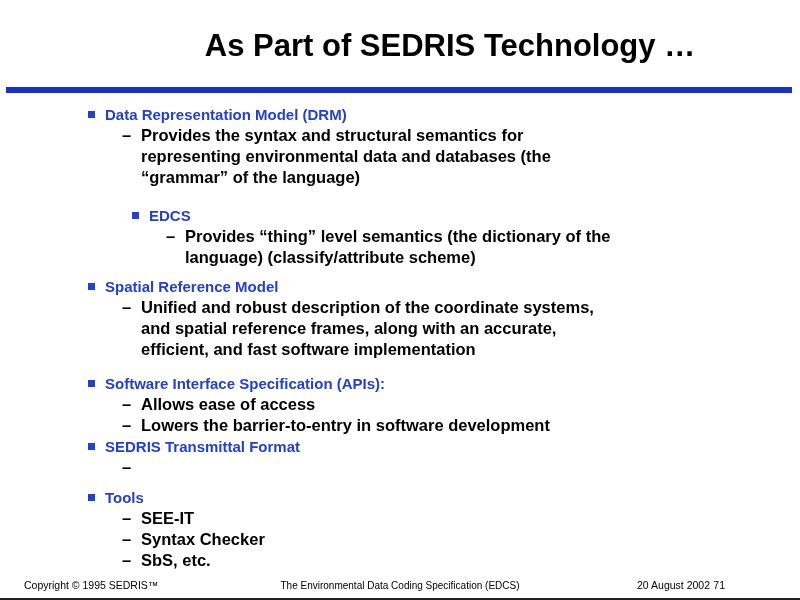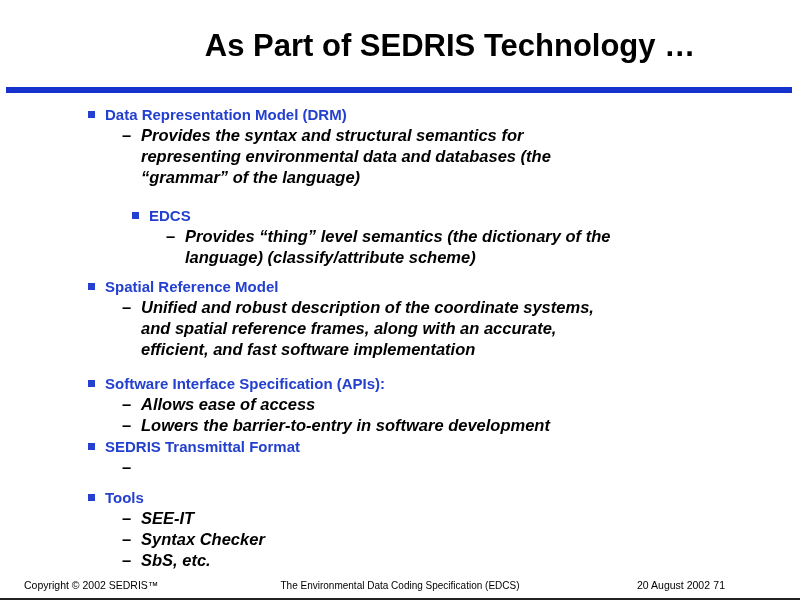--- a/index.html
+++ b/index.html
@@ -32,21 +32,21 @@
 
   
   .content{position:absolute;left:0;right:0;top:104px;}
   .group{margin:0;}
   .g2{margin-top:17px;padding-left:44px;} .g3{margin-top:8px;} .g4{margin-top:13px;} .g5{margin-top:0;} .g6{margin-top:9px;}
   .hrow{display:flex;align-items:flex-start;padding-left:88px;}
   .sq{flex:0 0 7px;width:7px;height:7px;margin-top:7px;margin-right:10px;background:var(--blue,#2440CE);}
   .htext{font-size:15px;line-height:21px;font-weight:bold;color:var(--blue,#2440CE);}
   .srow{display:flex;align-items:flex-start;padding-left:122px;}
   .dash{flex:0 0 19px;font-size:16.5px;line-height:21px;font-weight:bold;color:#000;}
-  .stext{font-size:16.5px;line-height:21px;font-weight:bold;color:#000;font-style:italic;}
+  .stext{font-size:16.5px;line-height:21px;font-weight:bold;color:#000;}
 
   
   .footer-left{position:absolute;left:24px;bottom:9px;font-size:10.5px;color:#000;}
   .footer-center{position:absolute;left:100px;right:100px;bottom:9px;text-align:center;font-size:10px;color:#000;}
   .footer-date{position:absolute;right:90px;bottom:9px;font-size:10.5px;color:#000;}
   .footer-page{position:absolute;right:75px;bottom:9px;font-size:10.5px;color:#000;margin-top:23px;}
   .bottom-line{position:absolute;left:0;right:0;bottom:0;height:2px;background:#222;}
 </style>
 </head>
 <body>
@@ -125,19 +125,19 @@
     <span class="dash">–</span>
     <span class="stext">Syntax Checker</span>
   </div>
         <div class="srow">
     <span class="dash">–</span>
     <span class="stext">SbS, etc.</span>
   </div>
       </div>
     </div>
 
-  <div class="footer-left">Copyright © 2002 SEDRIS™</div>
+  <div class="footer-left">Copyright © 1995 SEDRIS™</div>
   <div class="footer-center">The Environmental Data Coding Specification (EDCS)</div>
   <div class="footer-date">20 August 2002</div>
   <div class="footer-page">71</div>
   <div class="bottom-line"></div>
 
 </div>
 
 </body></html>

